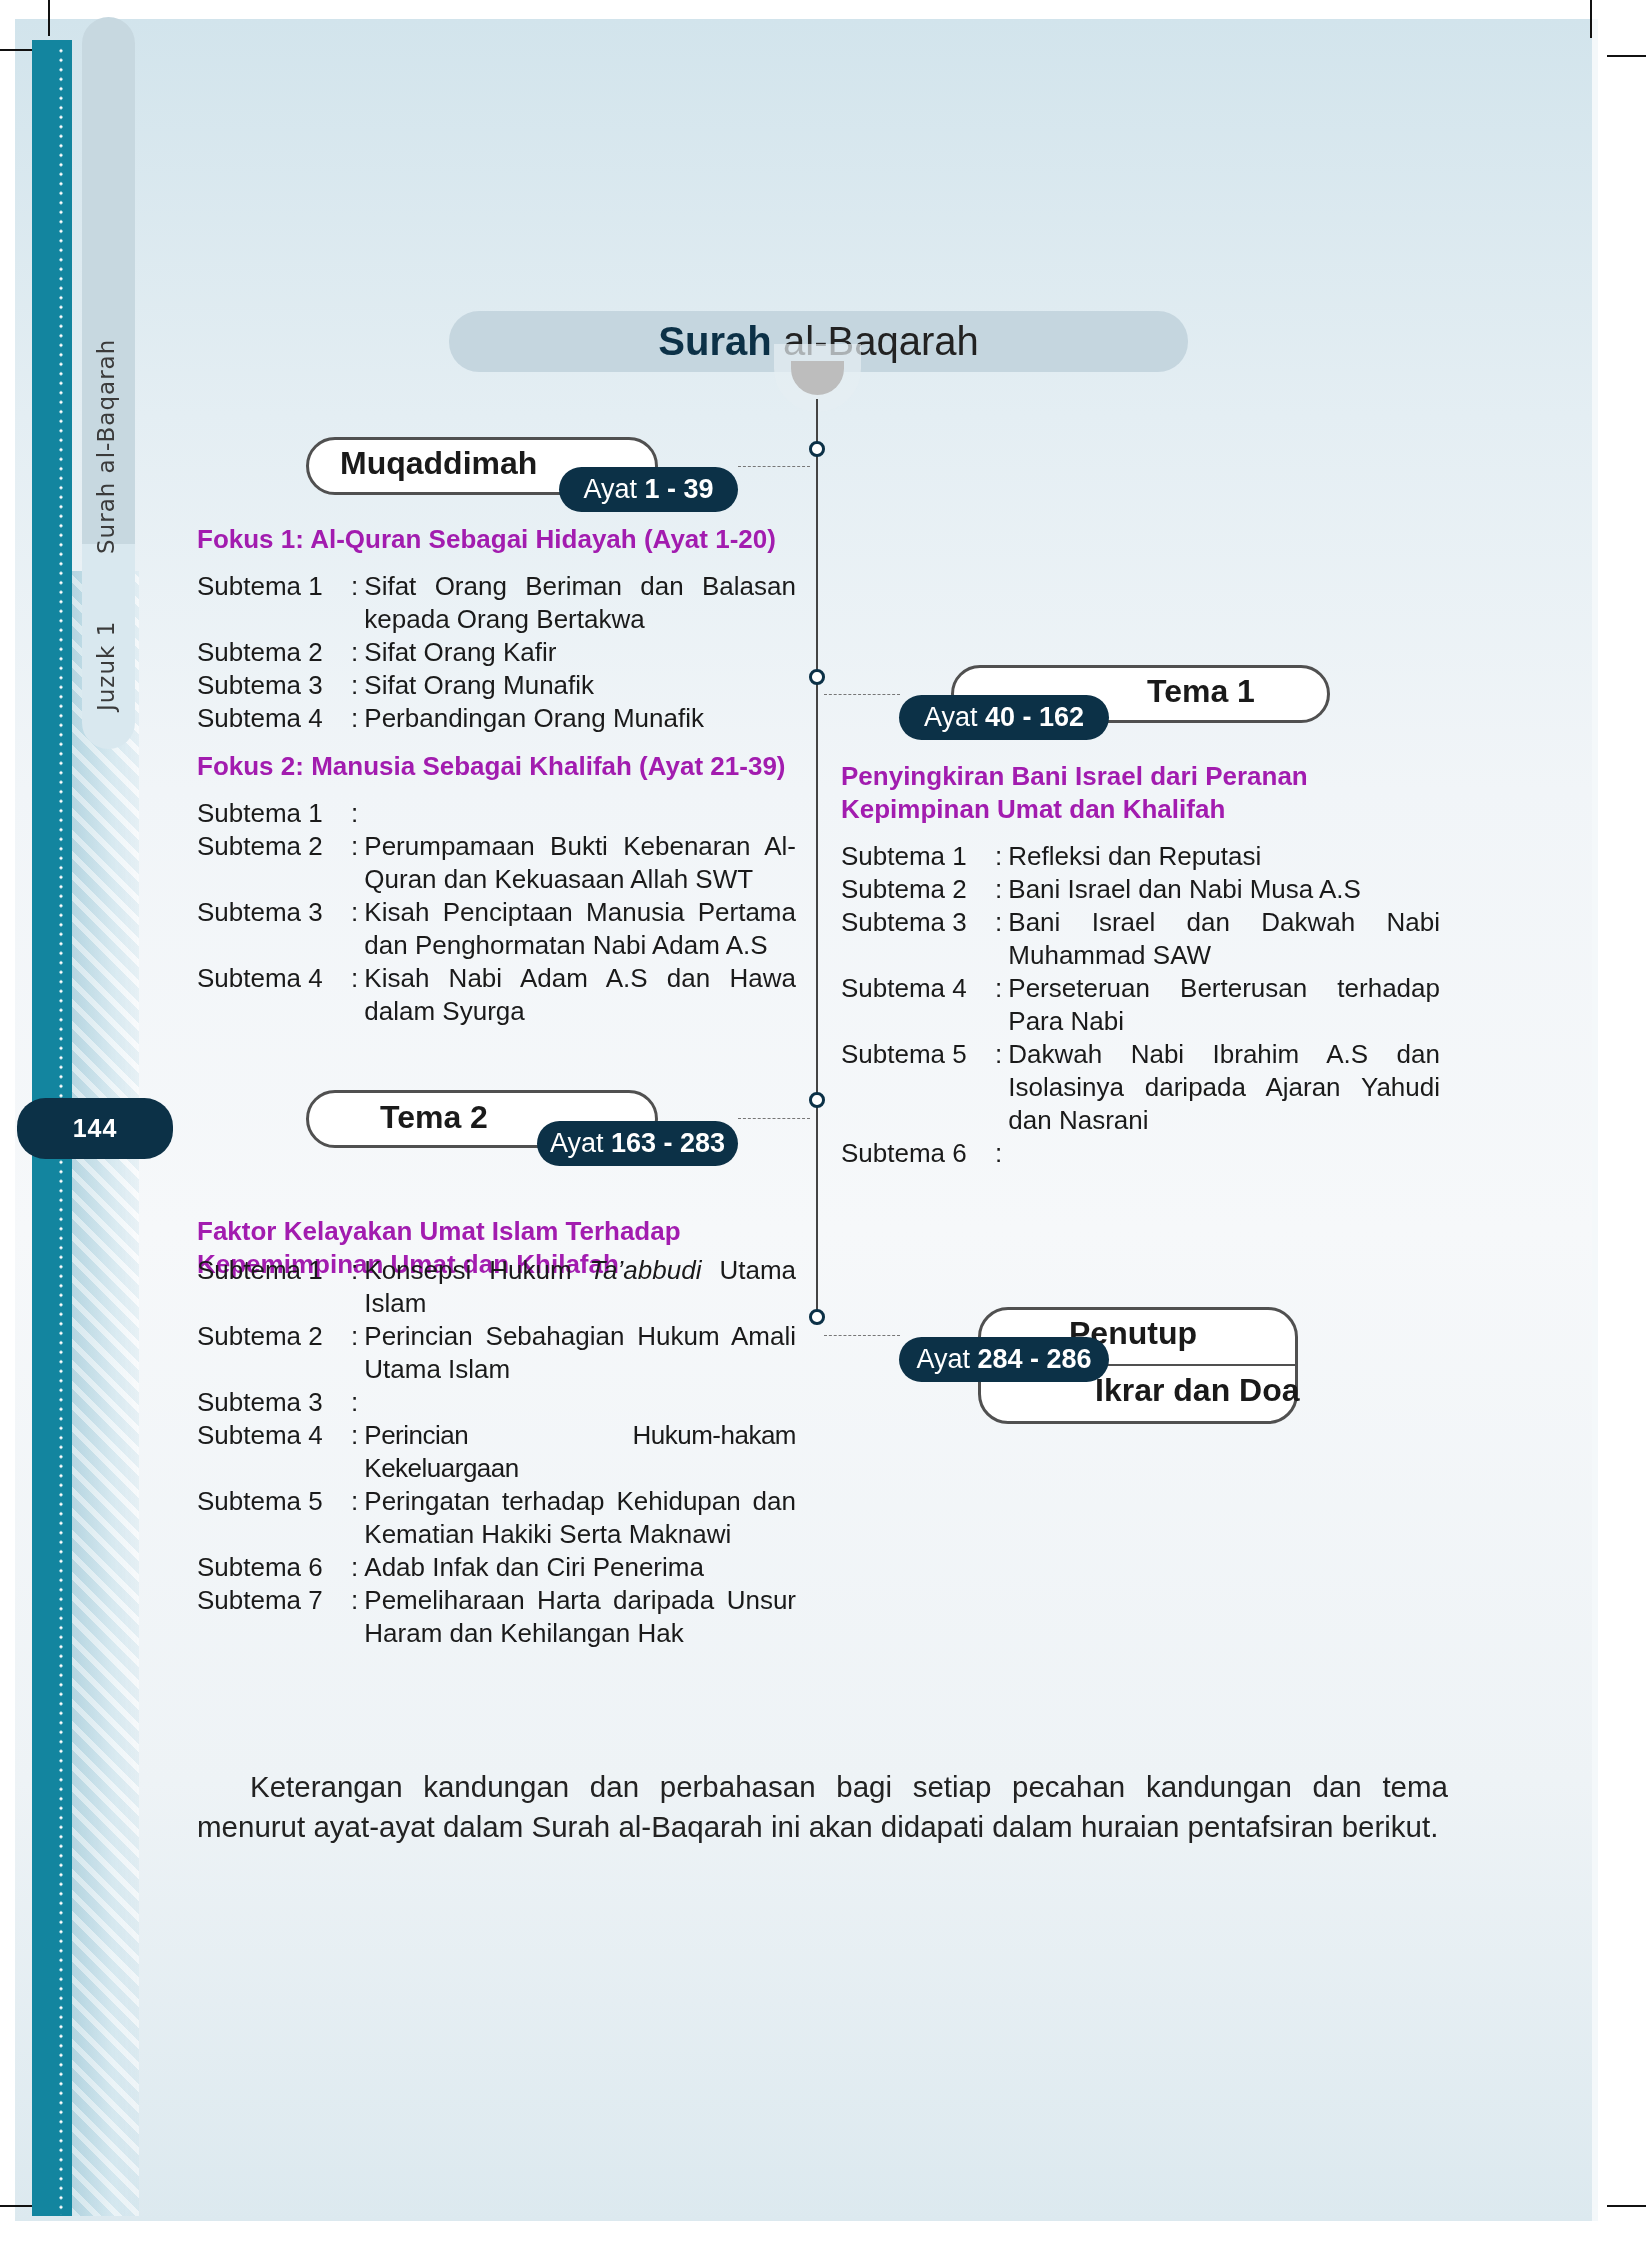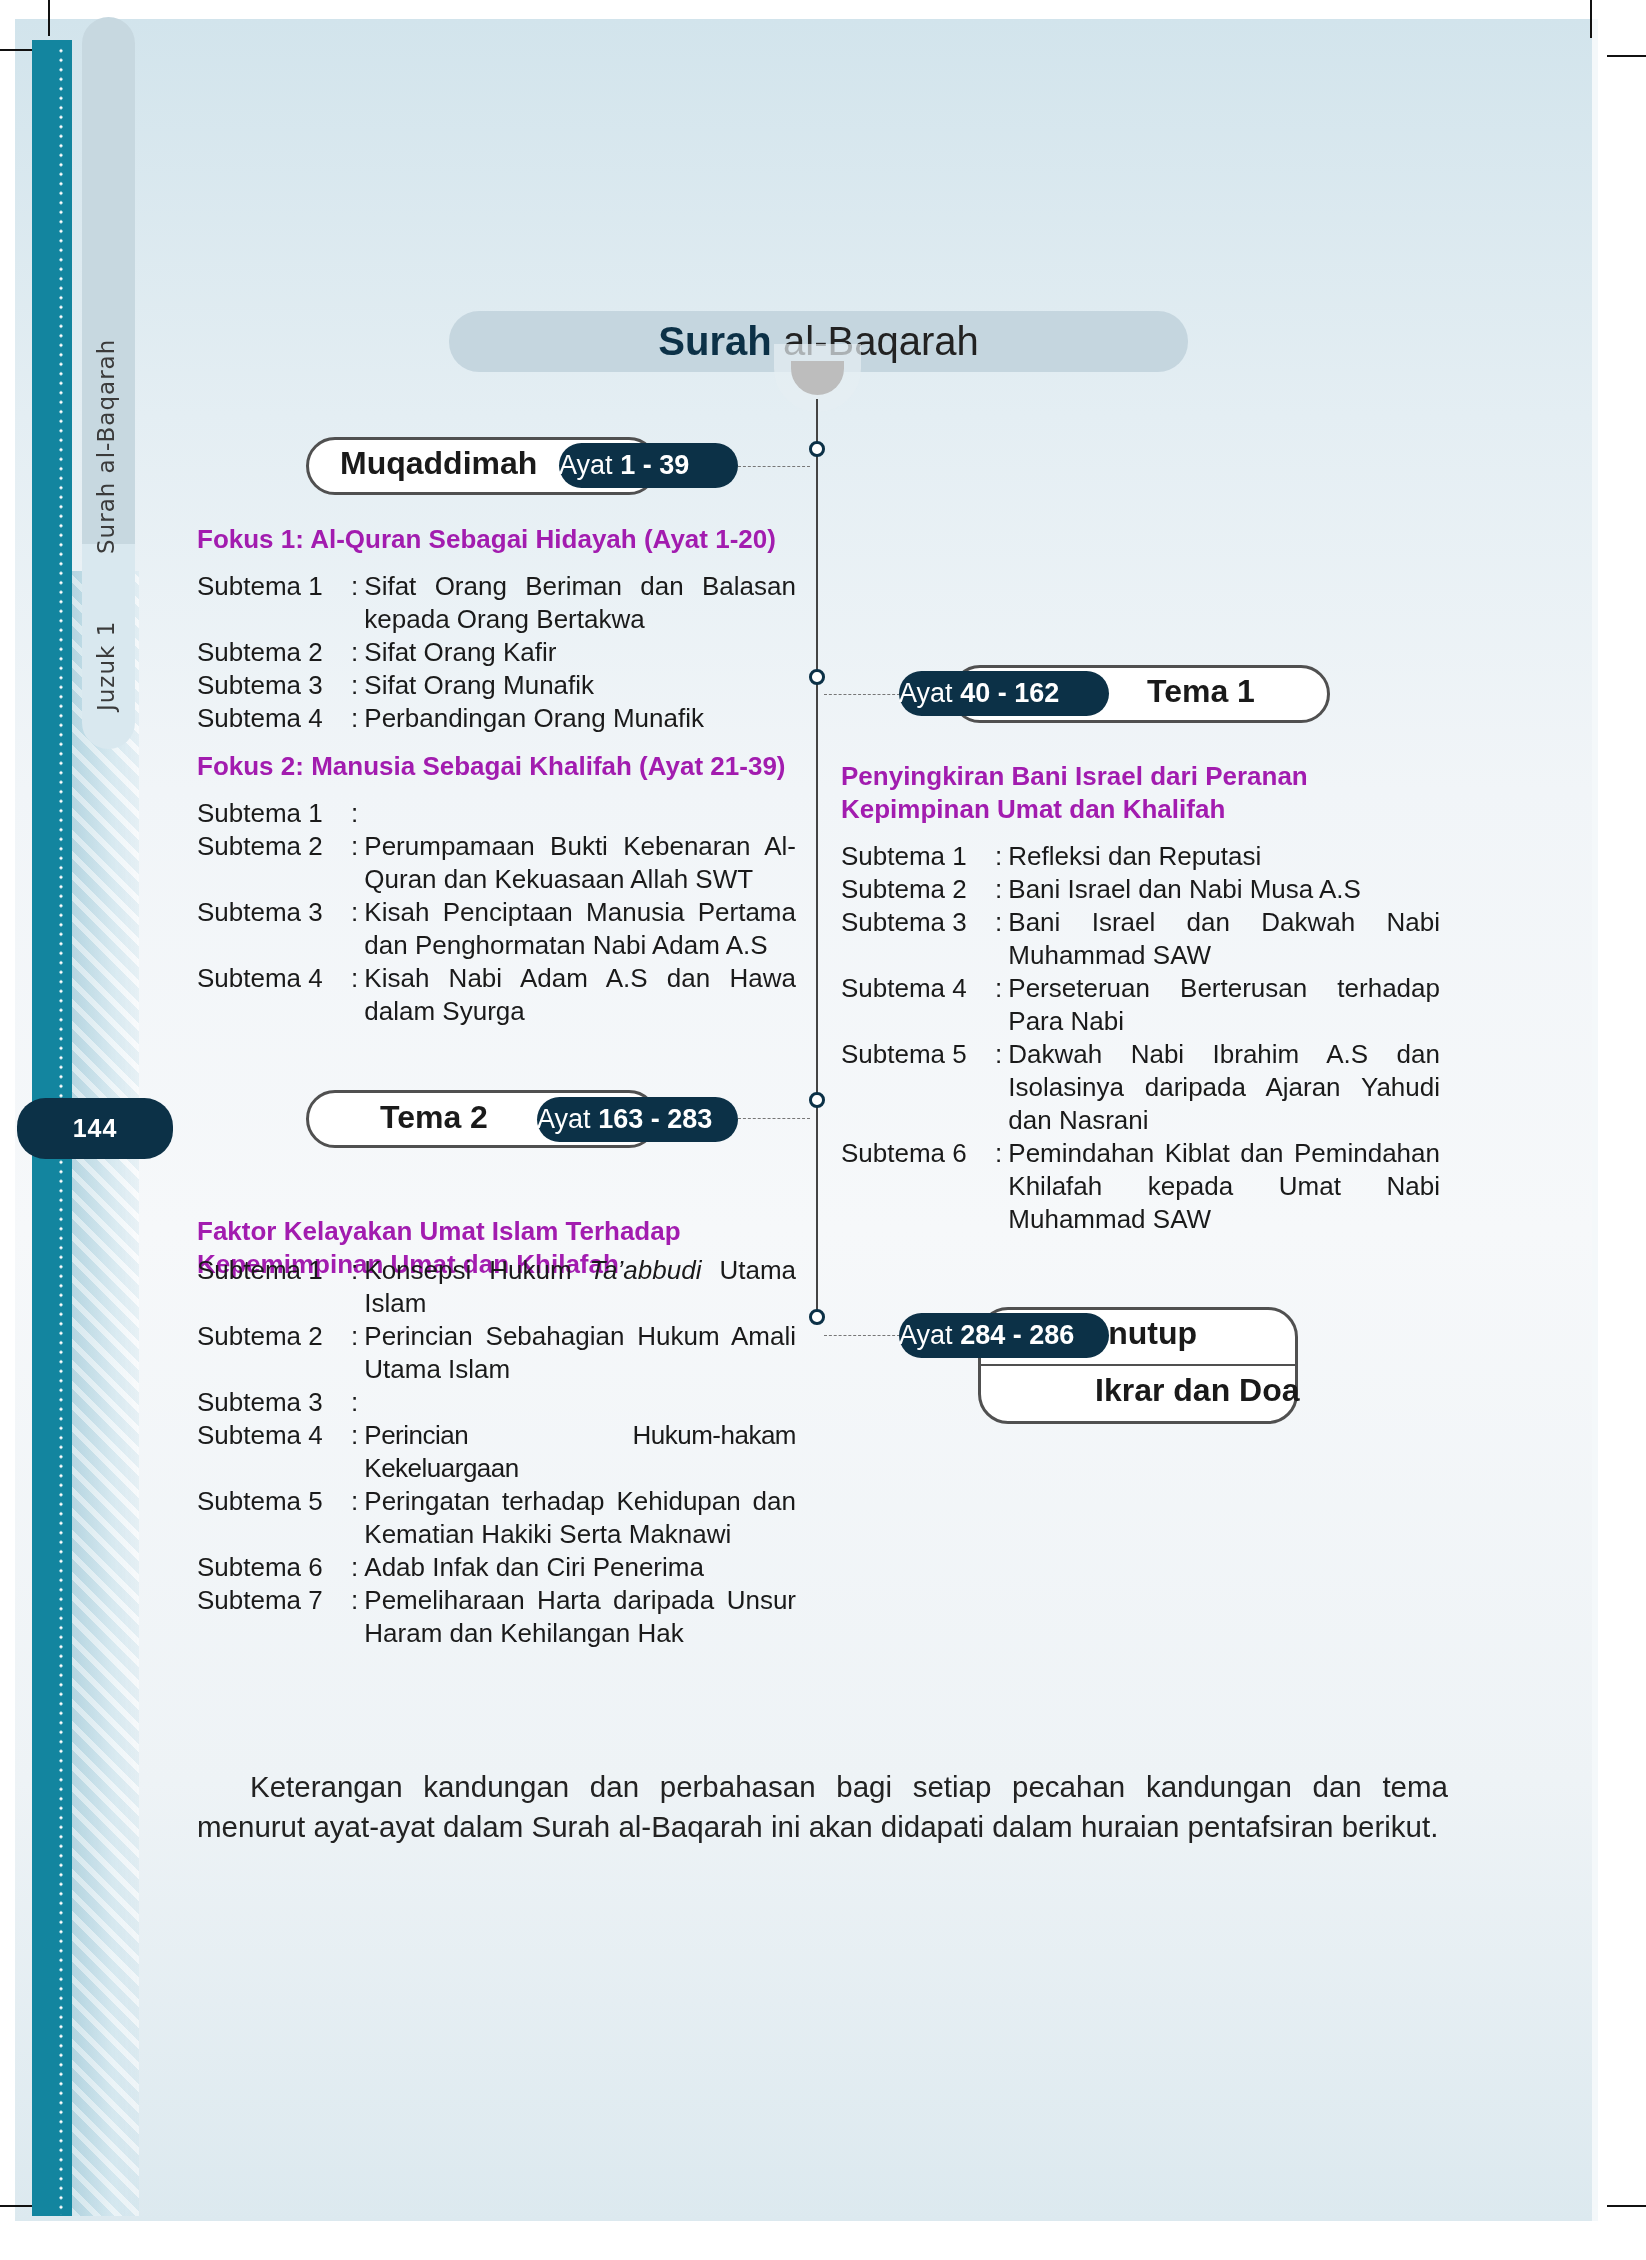--- a/index.html
+++ b/index.html
@@ -23,21 +23,21 @@
   .title-pill{position:absolute;left:449px;top:311px;width:739px;height:61px;border-radius:30px;background:#c5d6df;
     display:flex;align-items:center;justify-content:center;font-size:40px;color:#0c3147;}
   .title-pill b{font-weight:bold;margin-right:11.4px;}
   .title-pill span.rest{font-weight:normal;color:#222;}
   .ornament{position:absolute;left:791px;top:361px;width:53px;height:34px;border-radius:0 0 27px 27px;background:#bdbdbd;
     box-shadow:0 0 0 17px rgba(230,238,242,.7);}
   .vline{position:absolute;left:816px;top:399px;width:1.9px;height:913px;background:#444;}
   .node{position:absolute;width:9.5px;height:9.5px;border-radius:50%;background:#fff;border:3.8px solid #0c3147;}
   .dash{position:absolute;height:0;border-top:1.9px dashed #777;}
   .outline-box{position:absolute;border:3.8px solid #505050;border-radius:30px;background:#fff;box-sizing:border-box;}
-  .dark-pill{position:absolute;background:#0c3147;color:#fff;border-radius:23px;display:flex;align-items:center;justify-content:flex-start;font-size:27px;box-sizing:border-box;white-space:nowrap;}
+  .dark-pill{position:absolute;background:#0c3147;color:#fff;border-radius:23px;display:flex;align-items:center;justify-content:center;font-size:27px;box-sizing:border-box;white-space:nowrap;margin-top:24px;}
   .dark-pill b{margin-left:7.6px;}
   .box-label{position:absolute;font-weight:bold;font-size:32px;color:#1a1a1a;white-space:nowrap;}
   .heading{position:absolute;font-weight:bold;font-size:26px;line-height:33px;color:#a21caf;}
   .list{position:absolute;font-size:26px;line-height:33px;color:#1a1a1a;}
   .row{display:flex;}
   .row .lab{width:154px;flex:none;white-space:nowrap;}
   .row .col{width:13.3px;flex:none;}
   .row .txt{flex:1;text-align:justify;text-align-last:left;}
   .row .txt i{font-style:italic;}
   .footer-para{position:absolute;left:197px;top:1767px;width:1251px;font-size:29.5px;line-height:40px;text-align:justify;text-indent:53px;color:#222;}
@@ -208,21 +208,20 @@
       <span class="txt">Perseteruan Berterusan terhadap Para Nabi</span>
     </div>
   <div class="row">
       <span class="lab">Subtema 5</span>
       <span class="col">:</span>
       <span class="txt">Dakwah Nabi Ibrahim A.S dan Isolasinya daripada Ajaran Yahudi dan Nasrani</span>
     </div>
   <div class="row">
       <span class="lab">Subtema 6</span>
       <span class="col">:</span>
-      <span class="txt">Pemindahan Kiblat dan Pemindahan Khilafah kepada Umat Nabi Muhammad SAW</span>
     </div>
 </div>
 
 <div class="outline-box" style="left:978px;top:1307px;width:320px;height:117px;"></div>
 <div class="divider" style="left:980px;top:1364px;width:316px;"></div>
 <div class="box-label" style="left:1069px;top:1315px;">Penutup</div>
 <div class="box-label" style="left:1048px;top:1372px;margin-left:47px;">Ikrar dan Doa</div>
 <div class="dark-pill" style="left:899px;top:1313px;width:210px;height:45px;">
   <span>Ayat</span>
     <b>284 - 286</b>

